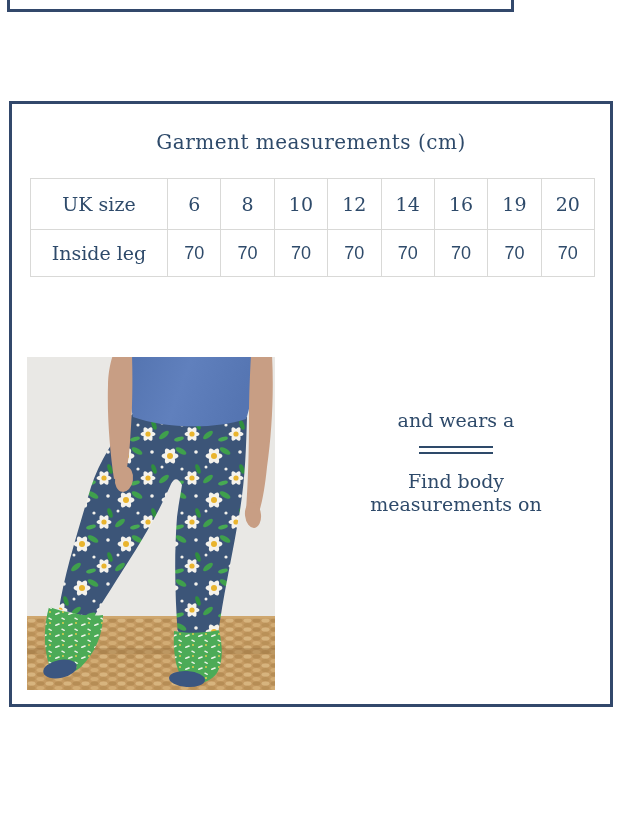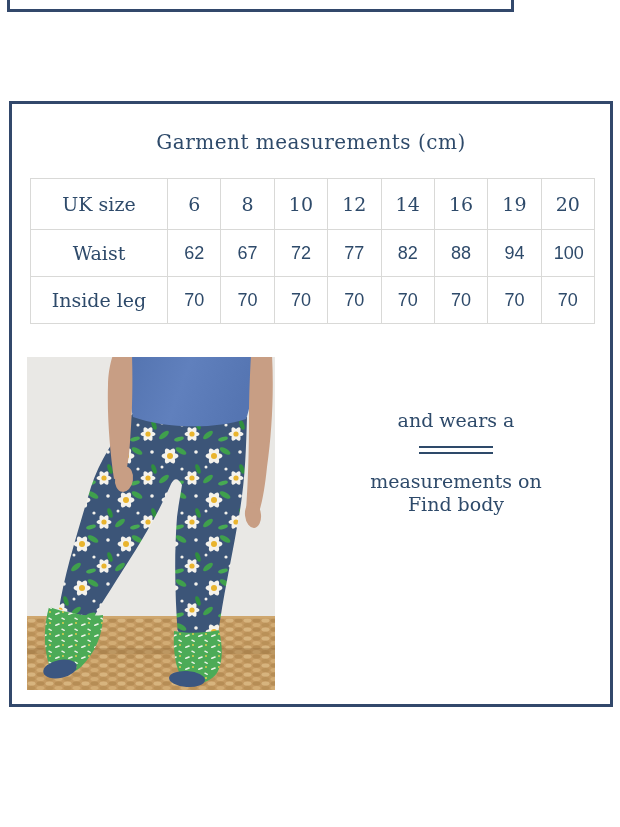--- a/index.html
+++ b/index.html
@@ -83,31 +83,20 @@
           <tr class="header-row">
         <th class="header-cell">UK size</th>
         <th class="header-cell">6</th>
         <th class="header-cell">8</th>
         <th class="header-cell">10</th>
         <th class="header-cell">12</th>
         <th class="header-cell">14</th>
         <th class="header-cell">16</th>
         <th class="header-cell">19</th>
         <th class="header-cell">20</th>
-      </tr>
-      <tr class="data-row">
-        <td class="label-cell">Waist</td>
-        <td class="value-cell">62</td>
-        <td class="value-cell">67</td>
-        <td class="value-cell">72</td>
-        <td class="value-cell">77</td>
-        <td class="value-cell">82</td>
-        <td class="value-cell">88</td>
-        <td class="value-cell">94</td>
-        <td class="value-cell">100</td>
       </tr>
       <tr class="data-row">
         <td class="label-cell">Inside leg</td>
         <td class="value-cell">70</td>
         <td class="value-cell">70</td>
         <td class="value-cell">70</td>
         <td class="value-cell">70</td>
         <td class="value-cell">70</td>
         <td class="value-cell">70</td>
         <td class="value-cell">70</td>
@@ -200,18 +189,18 @@
         <g fill="#c89e84">
           <path d="M224,-2 L245,-2 C247,35 245,75 240,110 C238,130 235,148 231,158 L219,154 C221,125 222,95 222,60 C222,38 223,16 224,-2 Z"></path>
           <ellipse cx="226" cy="158" rx="8" ry="13" transform="rotate(-6 226 158)"></ellipse>
         </g>
       </svg>
     </div>
 
     <div class="model-info">
       <div>and wears a</div>
       <div class="divider-rule"></div>
+      <div>Find body</div>
       <div>measurements on</div>
-      <div>Find body</div>
     </div>
 
   </div>
 </div>
 
 </body></html>

